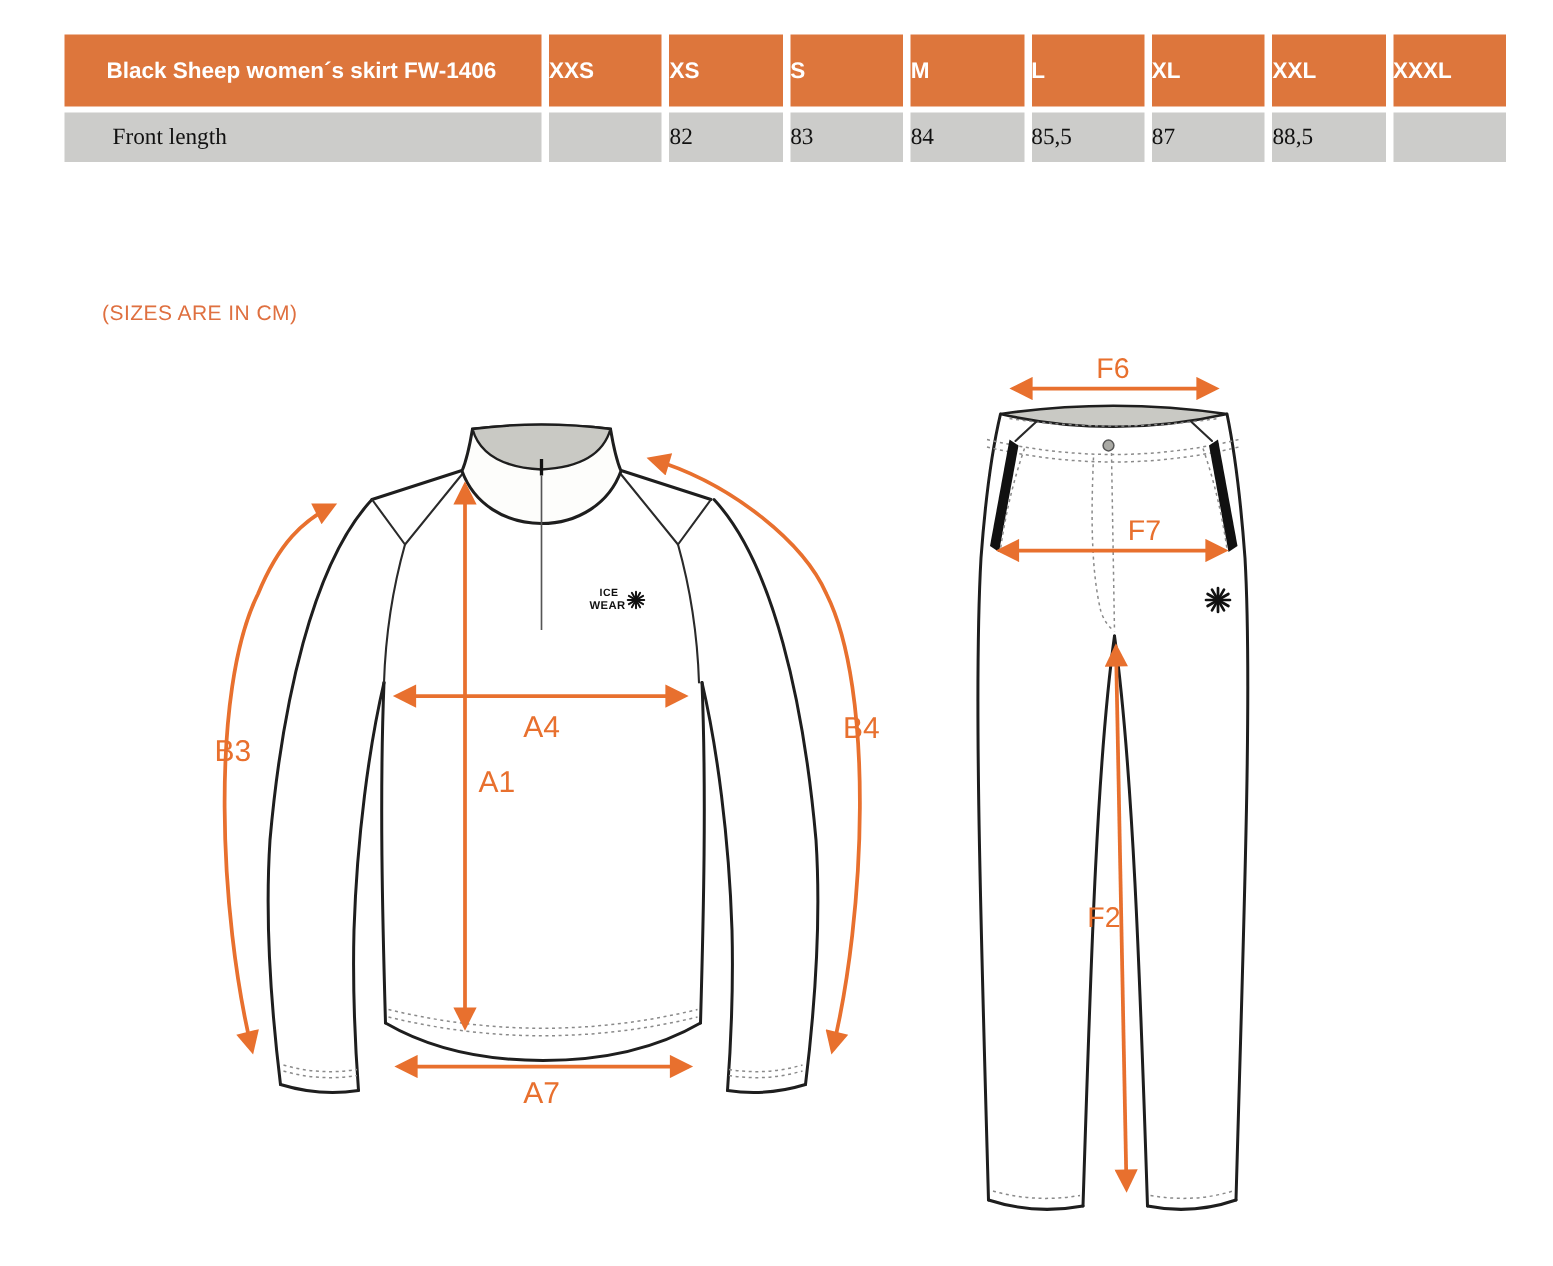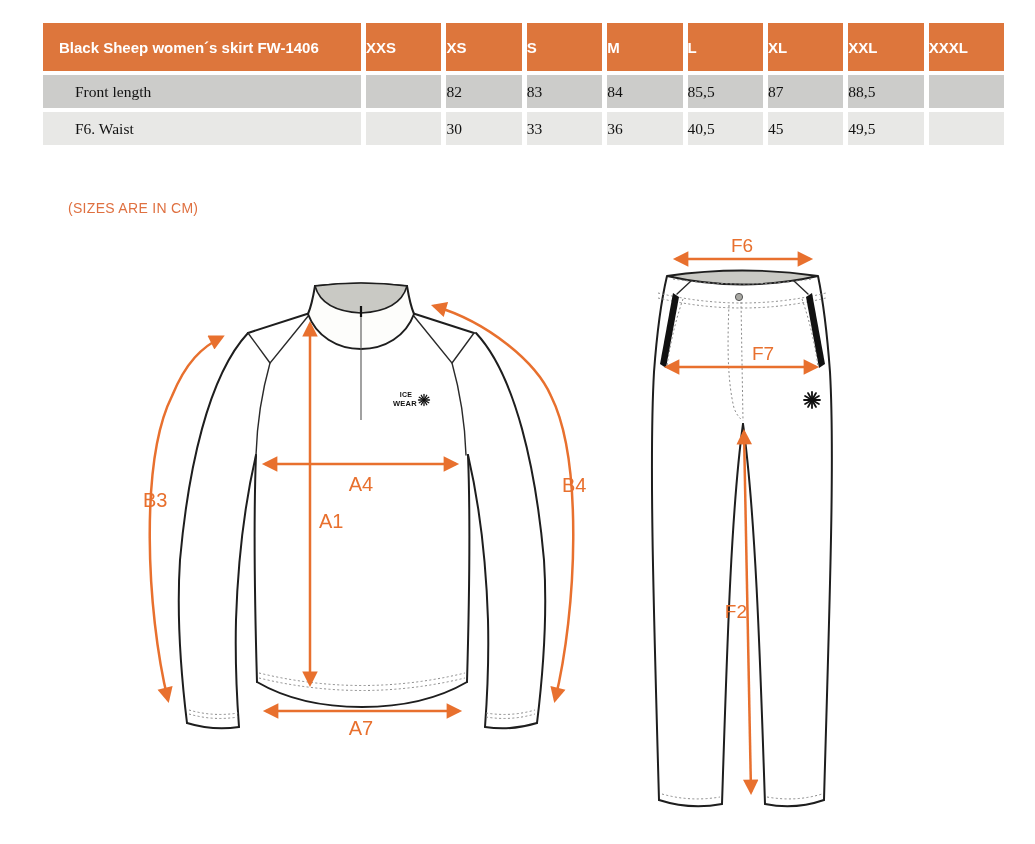--- a/index.html
+++ b/index.html
@@ -4,21 +4,21 @@
 <style>
   html,body{margin:0;padding:0;background:#ffffff;}
   .stage{position:relative;width:1035px;height:844px;background:#ffffff;overflow:hidden;
          font-family:"Liberation Sans",sans-serif;}
 
   
   table.size-table{position:absolute;left:38px;top:19px;width:971px;
         border-collapse:separate;border-spacing:5px 4px;table-layout:fixed;}
   table.size-table th{background:#DD763C;color:#ffffff;font-family:"Liberation Sans",sans-serif;
         font-weight:bold;font-size:15px;height:48px;text-align:left;padding:0;}
-  table.size-table th.c-label{text-align:left;padding-left:16px;}
+  table.size-table th.c-label{text-align:left;padding-left:28px;}
   table.size-table td{background:#CCCCCA;font-family:"Liberation Serif",serif;font-size:15.5px;
         color:#111;height:33px;text-align:left;padding:0;}
   table.size-table tr.light td{background:#E8E8E6;}
   table.size-table td.c-label{text-align:left;padding-left:32px;margin-top:32px;}
 
   
   .note{position:absolute;left:68px;top:200px;color:#DF7040;font-size:14px;
         letter-spacing:.3px;font-weight:normal;}
 
   
@@ -66,31 +66,20 @@
       <td class="c-label">Front length</td>
       <td></td>
       <td>82</td>
       <td>83</td>
       <td>84</td>
       <td>85,5</td>
       <td>87</td>
       <td>88,5</td>
       <td></td>
     </tr>
-    <tr class="light">
-      <td class="c-label">F6. Waist</td>
-      <td></td>
-      <td>30</td>
-      <td>33</td>
-      <td>36</td>
-      <td>40,5</td>
-      <td>45</td>
-      <td>49,5</td>
-      <td></td>
-    </tr>
   </tbody>
     </table>
 
   <div class="note">(SIZES ARE IN CM)</div>
 
   <svg style="left:120px;top:240px" width="480" height="520" viewBox="120 240 480 520">
     <defs>
       <marker id="ah-s" viewBox="0 0 10 10" refX="8" refY="5" markerWidth="7.5" markerHeight="6.2" orient="auto-start-reverse">
           <path d="M0,0 L10,5 L0,10 Z" fill="#E8702E"></path>
         </marker>

